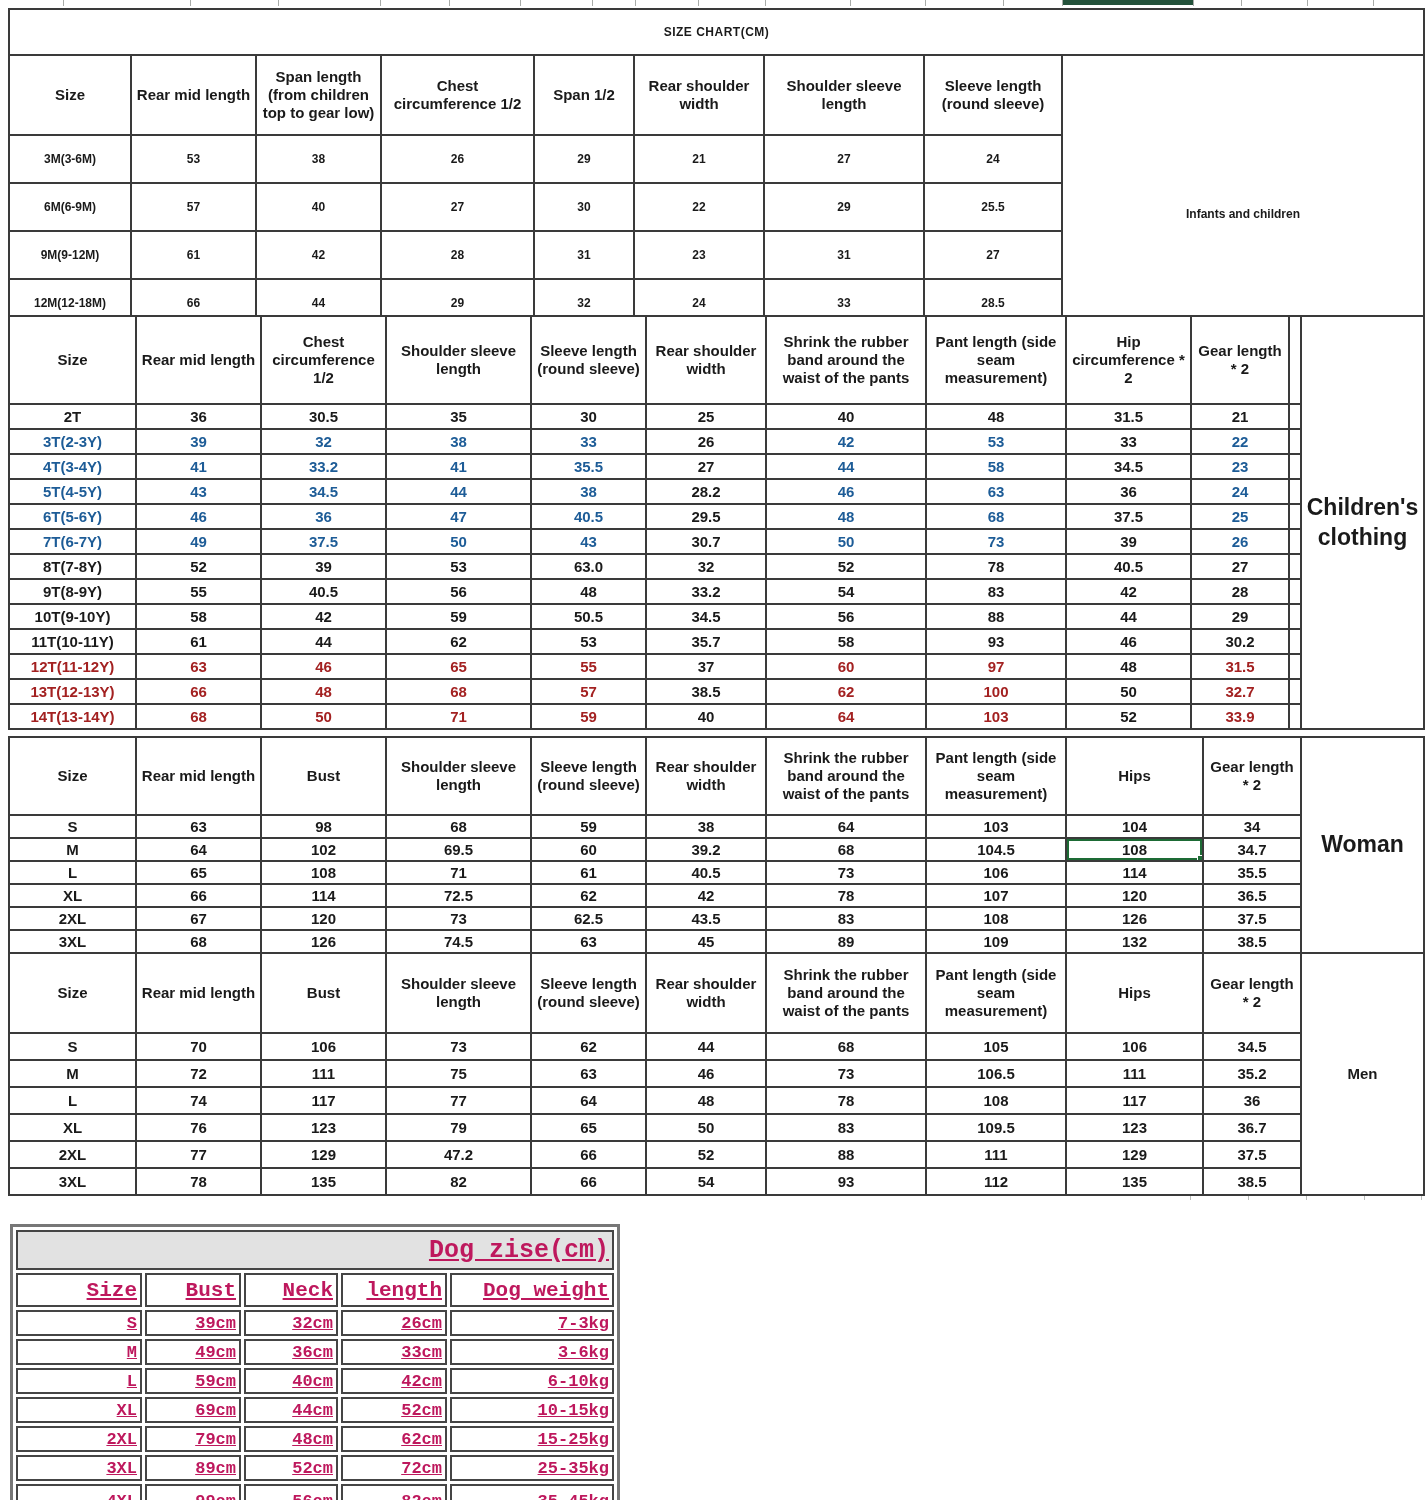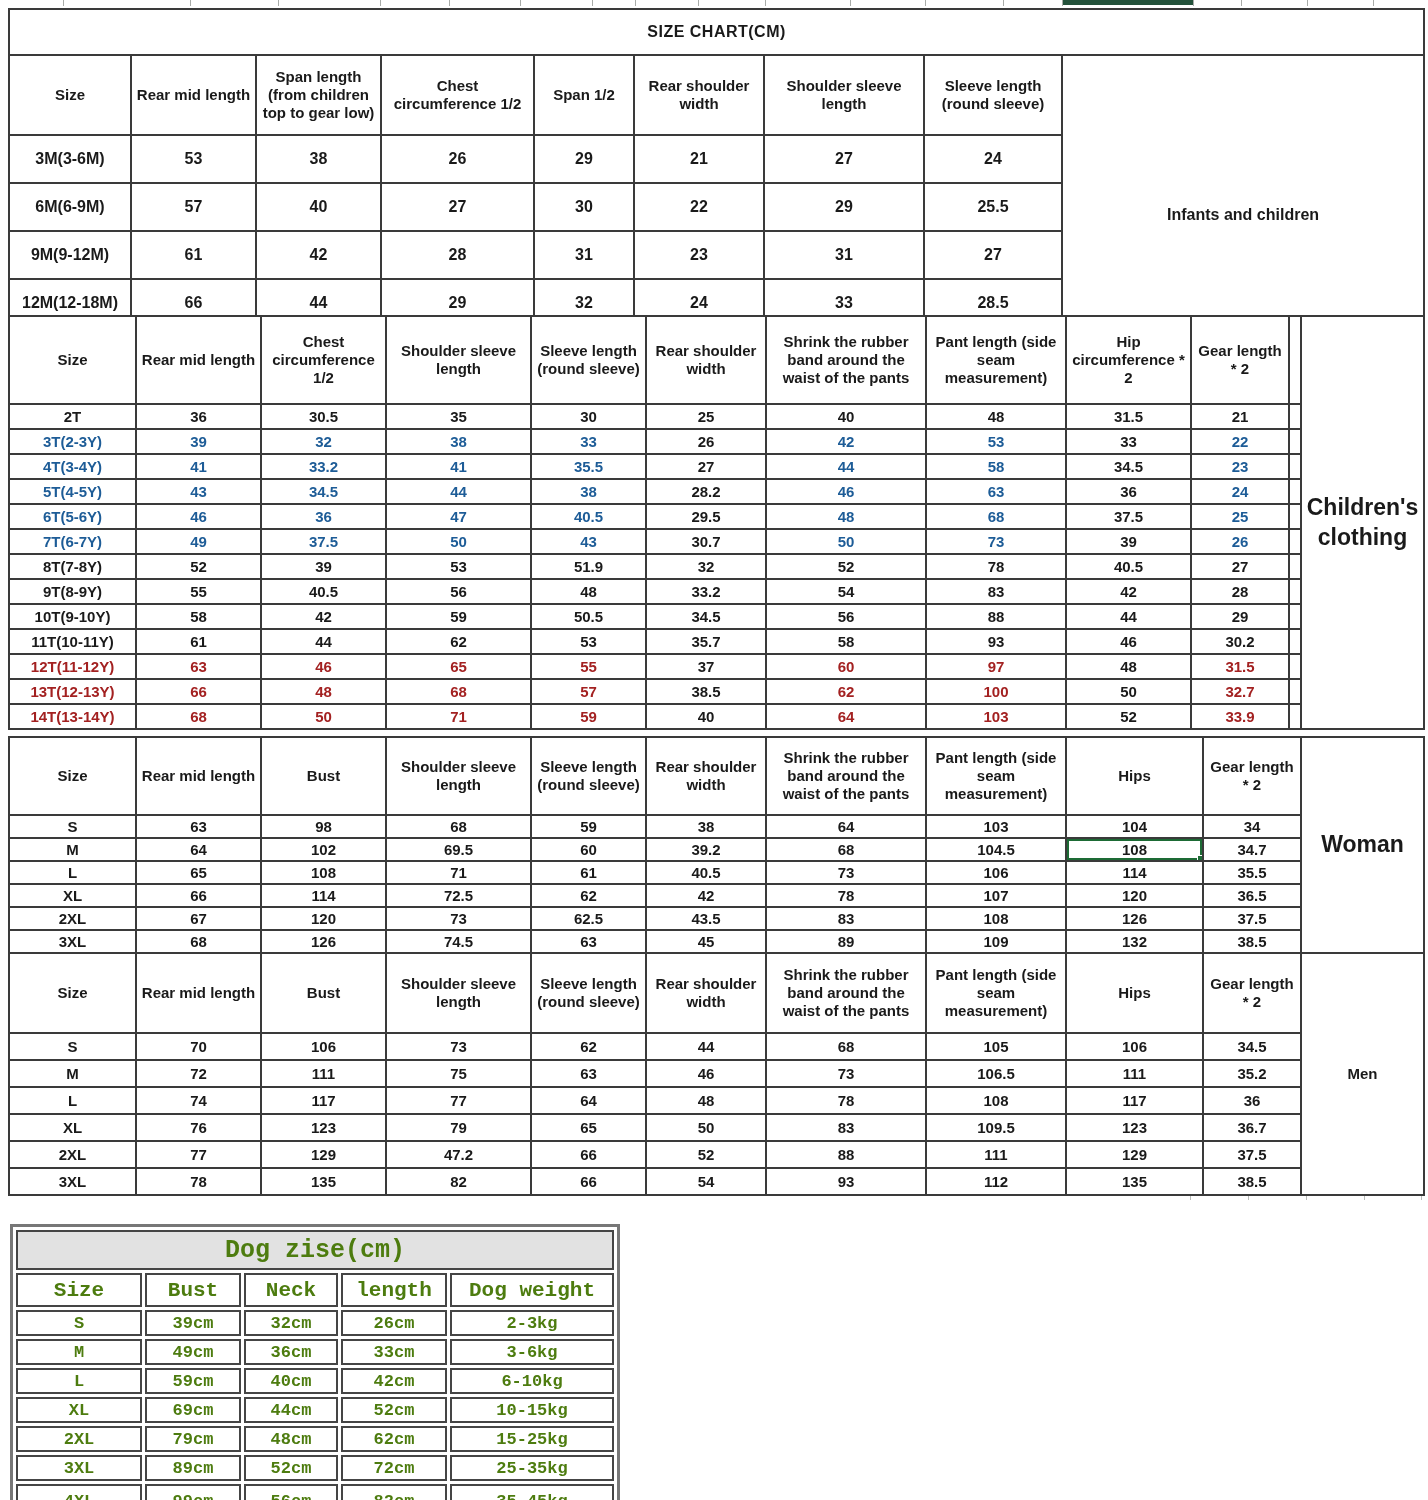--- a/index.html
+++ b/index.html
@@ -17,42 +17,42 @@
   .btick{position:absolute;width:1px;height:4px;background:#b9bcb9;}
 
   table.grid{border-collapse:collapse;table-layout:fixed;width:1415px;background:#fff;}
   .grid th,.grid td{border:2px solid var(--border);text-align:center;vertical-align:middle;
       font-weight:bold;color:var(--ink);padding:0 2px;overflow:hidden;}
   .grid th{font-size:15px;line-height:1.22;font-weight:bold;}
   .grid td{font-size:15px;}
 
   .tblock{position:absolute;left:8px;}
   .t1{top:8px;} .t2{top:315px;} .t3{top:736px;} .t4{top:952px;}
-  .t1 tr.h{height:80px;} .t1 tr.r{height:48px;} .t1 td{font-size:16px;}
+  .t1 tr.h{height:80px;} .t1 tr.r{height:48px;} .t1 td{font-size:12px;}
   .t2 tr.h{height:88px;} .t2 tr.r{height:25px;}
   .t3 tr.h{height:78px;} .t3 tr.r{height:23px;}
   .t4 tr.h{height:80px;} .t4 tr.r{height:27px;}
 
   .title-cell{height:44px;font-size:26px;letter-spacing:.5px;}
   .group-label{color:var(--redlabel);font-size:24px;line-height:1.3;}
   .t2 .group-label{font-size:23px;}
   .t3 .group-label{font-size:23px;}
   .narrow{padding:0;}
 
   td.blue{color:var(--blue);} td.red{color:var(--redrow);}
   td.selected-cell{position:relative;box-shadow:inset 0 0 0 2px var(--green);}
   td.selected-cell::after{content:"";position:absolute;right:-4px;bottom:-4px;width:7px;height:7px;
       background:var(--green);border:1px solid #fff;z-index:3;}
 
   
   .dog{position:absolute;left:10px;top:1224px;}
   .dog table{border-collapse:separate;border-spacing:3px;border:3px solid #777;background:#fff;
       font-family:"Liberation Mono","DejaVu Sans Mono",monospace;}
-  .dog th,.dog td{border:2px solid var(--dogborder);text-align:center;vertical-align:middle;
-      font-weight:bold;color:#4d7c0f;background:#fff;padding:0 3px;}
+  .dog th,.dog td{border:2px solid var(--dogborder);text-align:right;vertical-align:middle;
+      font-weight:bold;color:#be185d;background:#fff;padding:0 3px;text-decoration:underline;}
   .dog tr.title td{background:var(--doghead);font-size:25px;height:36px;}
   .dog tr.hdr th{font-size:21px;height:30px;}
   .dog tr.r td{font-size:17px;height:22px;}
   .dog tr.r:last-child td{height:31px;}
 </style>
 </head>
 <body>
 
 <div class="sheet">
 
@@ -267,21 +267,21 @@
             <td class="blue">73</td>
             <td>39</td>
             <td class="blue">26</td>
             <td class="narrow"></td>
           </tr>
           <tr class="r">
             <td>8T(7-8Y)</td>
             <td>52</td>
             <td>39</td>
             <td>53</td>
-            <td>51.9</td>
+            <td>63.0</td>
             <td>32</td>
             <td>52</td>
             <td>78</td>
             <td>40.5</td>
             <td>27</td>
             <td class="narrow"></td>
           </tr>
           <tr class="r">
             <td>9T(8-9Y)</td>
             <td>55</td>
@@ -592,21 +592,21 @@
             <th>Bust</th>
             <th>Neck</th>
             <th>length</th>
             <th>Dog weight</th>
           </tr>
           <tr class="r">
             <td>S</td>
             <td>39cm</td>
             <td>32cm</td>
             <td>26cm</td>
-            <td>2-3kg</td>
+            <td>7-3kg</td>
           </tr>
           <tr class="r">
             <td>M</td>
             <td>49cm</td>
             <td>36cm</td>
             <td>33cm</td>
             <td>3-6kg</td>
           </tr>
           <tr class="r">
             <td>L</td>

